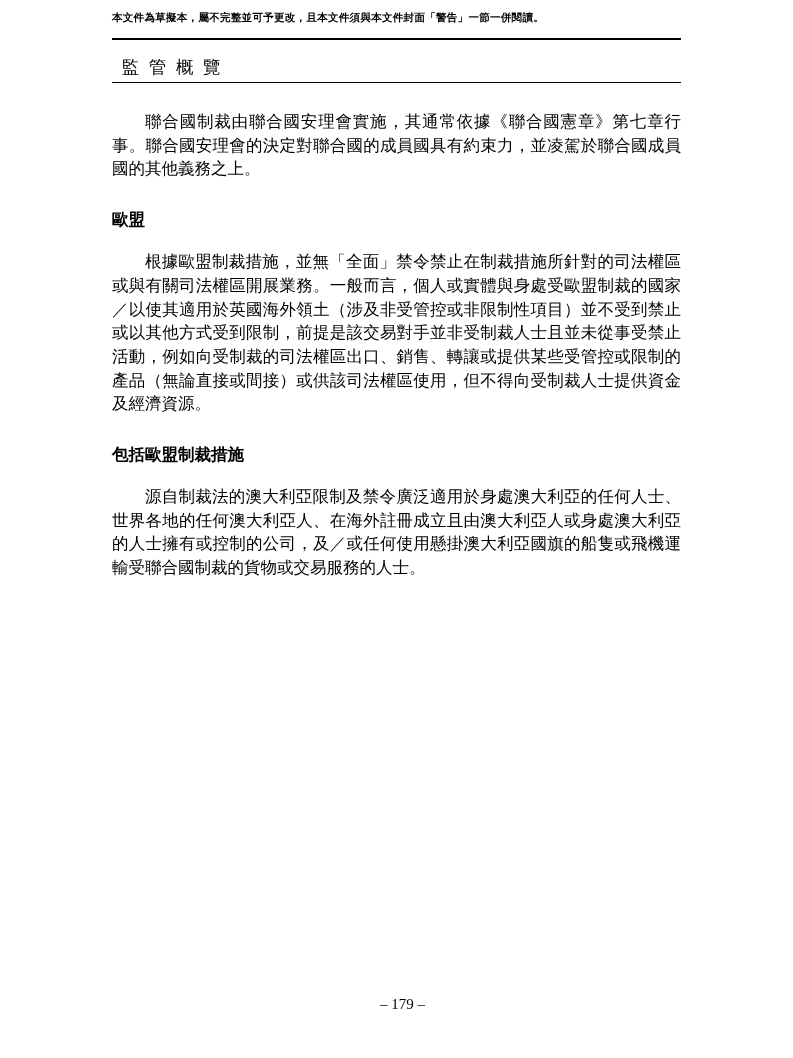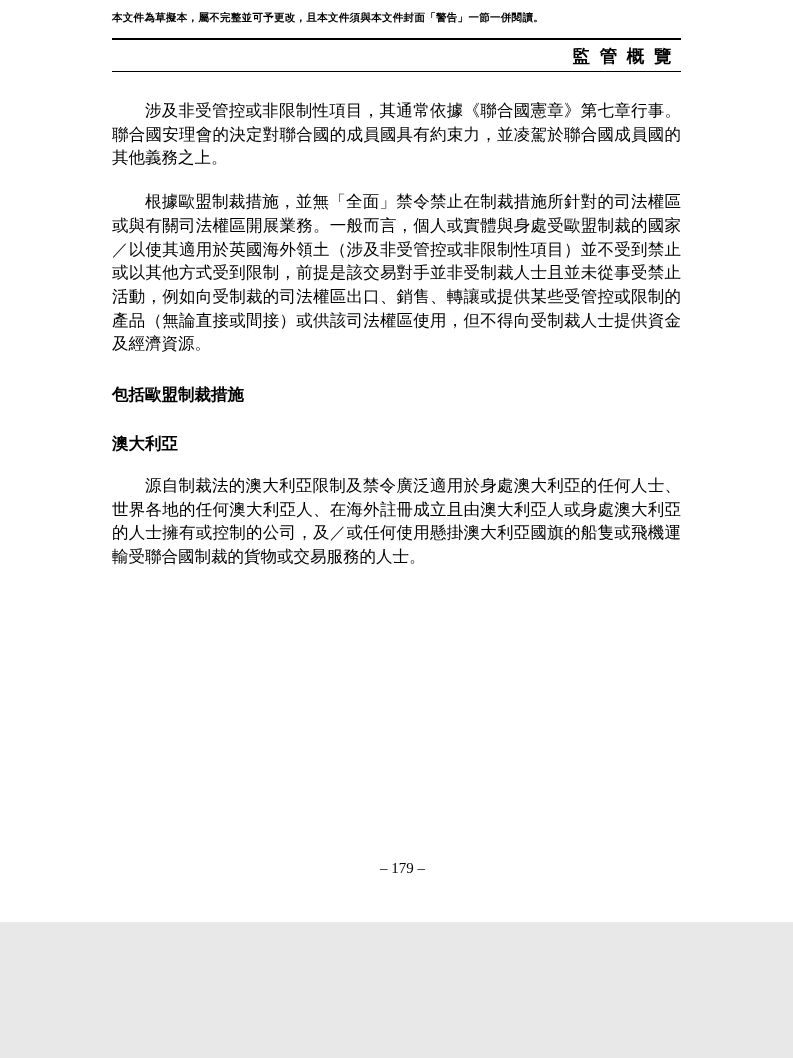--- a/index.html
+++ b/index.html
@@ -3,21 +3,21 @@
 <meta charset="utf-8">
 <style>
   html, body {
     margin: 0;
     padding: 0;
     background: #e8e8e8;
   }
   .page {
     position: relative;
     width: 793px;
-    height: 922px;
+    height: 1058px;
     margin: 0 auto;
     background: #ffffff;
     color: #000000;
     box-sizing: border-box;
     padding: 10px 112px 0 112px;
     font-family: "Liberation Serif", "DejaVu Serif", serif;
     overflow: hidden;
   }
   .header-note {
     font-family: "Liberation Sans", "DejaVu Sans", sans-serif;
@@ -28,24 +28,24 @@
     color: #000;
   }
   .rule {
     height: 1.5px;
     background: #000;
     width: 100%;
   }
   .rule-top { margin-top: 14px; }
   .doc-title {
     margin: 0;
-    padding: 6px 0 4px 0.55em;
-    text-align: right;
+    padding: 17px 0 4px 0.55em;
+    text-align: left;
     font-family: "Liberation Sans", "DejaVu Sans", sans-serif;
-    font-weight: bold;
+    font-weight: normal;
     font-size: 17.5px;
     line-height: 21px;
     letter-spacing: 0.55em;
     color: #000;
   }
   .body-para {
     margin: 20px 0 0 0;
     font-size: 16.5px;
     line-height: 23.7px;
     text-align: justify;
@@ -78,27 +78,27 @@
 <div class="page">
 
   <div class="header-note">本文件為草擬本，屬不完整並可予更改，且本文件須與本文件封面「警告」一節一併閱讀。</div>
 
   <div class="rule rule-top"></div>
 
   <h1 class="doc-title">監管概覽</h1>
 
   <div class="rule"></div>
 
-  <p class="body-para first">涉及非受管控或非限制性項目，其通常依據《聯合國憲章》第七章行事。聯合國安理會的決定對聯合國的成員國具有約束力，並凌駕於聯合國成員國的其他義務之上。</p>
+  <p class="body-para first">聯合國制裁由聯合國安理會實施，其通常依據《聯合國憲章》第七章行事。聯合國安理會的決定對聯合國的成員國具有約束力，並凌駕於聯合國成員國的其他義務之上。</p>
 
+  <h2 class="section-heading">歐盟</h2>
 
   <p class="body-para">根據歐盟制裁措施，並無「全面」禁令禁止在制裁措施所針對的司法權區或與有關司法權區開展業務。一般而言，個人或實體與身處受歐盟制裁的國家／以使其適用於英國海外領土（涉及非受管控或非限制性項目）並不受到禁止或以其他方式受到限制，前提是該交易對手並非受制裁人士且並未從事受禁止活動，例如向受制裁的司法權區出口、銷售、轉讓或提供某些受管控或限制的產品（無論直接或間接）或供該司法權區使用，但不得向受制裁人士提供資金及經濟資源。</p>
 
   <h2 class="section-heading">包括歐盟制裁措施</h2>
 
 
-  <h2 class="section-heading">澳大利亞</h2>
 
   <p class="body-para">源自制裁法的澳大利亞限制及禁令廣泛適用於身處澳大利亞的任何人士、世界各地的任何澳大利亞人、在海外註冊成立且由澳大利亞人或身處澳大利亞的人士擁有或控制的公司，及／或任何使用懸掛澳大利亞國旗的船隻或飛機運輸受聯合國制裁的貨物或交易服務的人士。</p>
 
   <div class="page-number">– 179 –</div>
 
 </div>
 
 </body></html>

